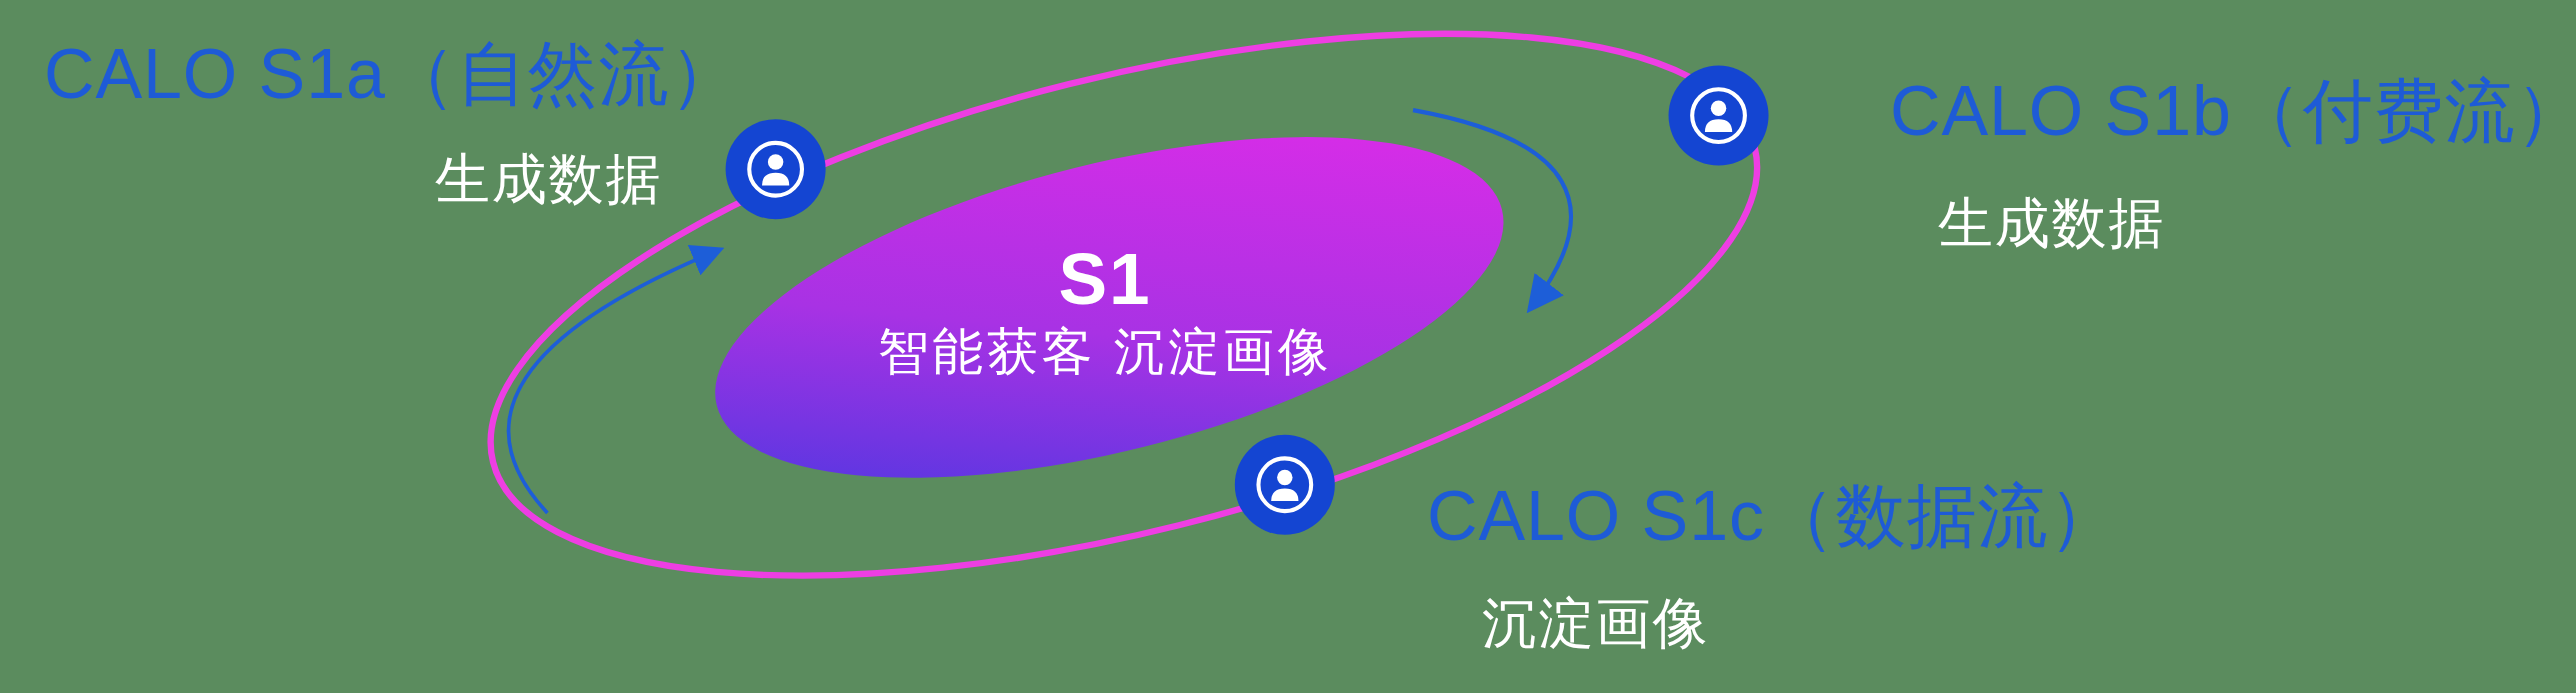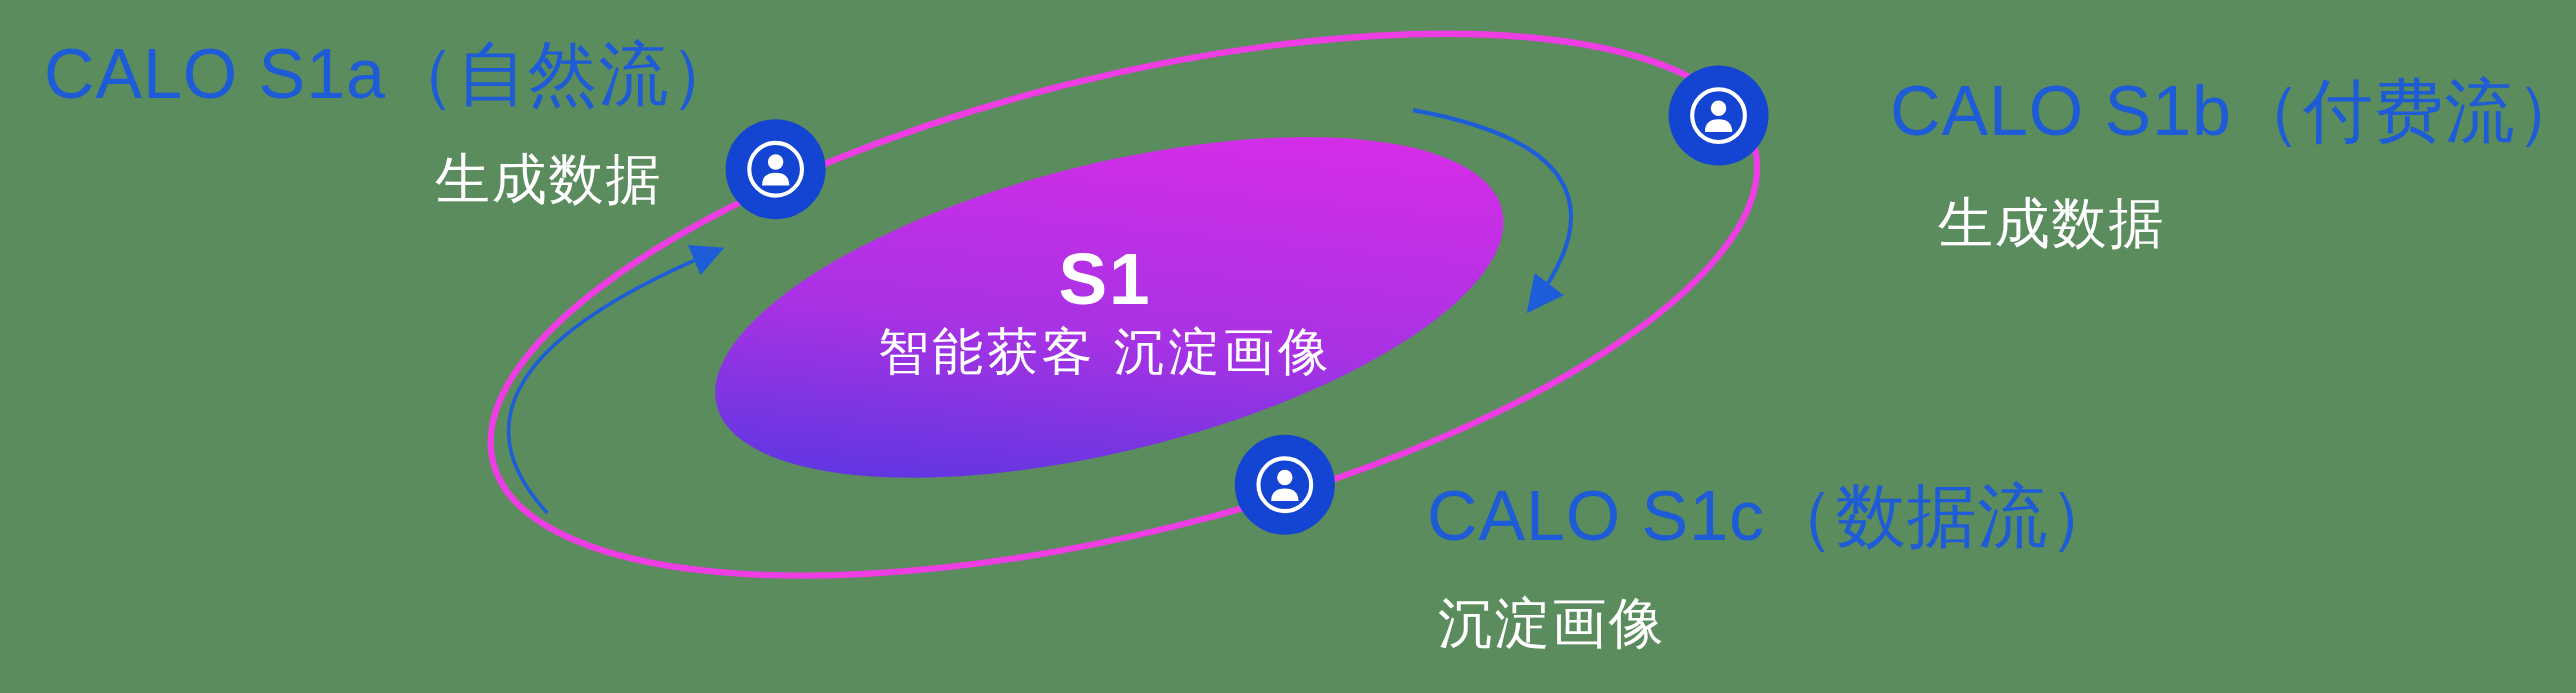--- a/index.html
+++ b/index.html
@@ -120,16 +120,16 @@
     <div class="center-subtitle">智能获客  沉淀画像</div>
   </div>
 
   <div class="label label-title" style="left:44px; top:36px;">CALO S1a（自然流）</div>
   <div class="label label-sub" style="left:435px; top:149px;">生成数据</div>
 
   <div class="label label-title" style="left:1890px; top:73px;">CALO S1b（付费流）</div>
   <div class="label label-sub" style="left:1938px; top:193px;">生成数据</div>
 
   <div class="label label-title" style="left:1427px; top:478px;">CALO S1c（数据流）</div>
-  <div class="label label-sub" style="left:1438px; top:593px;">沉淀画像</div>
+  <div class="label label-sub" style="left:1482px; top:593px;">沉淀画像</div>
 
 </div>
 
 
 </body></html>

